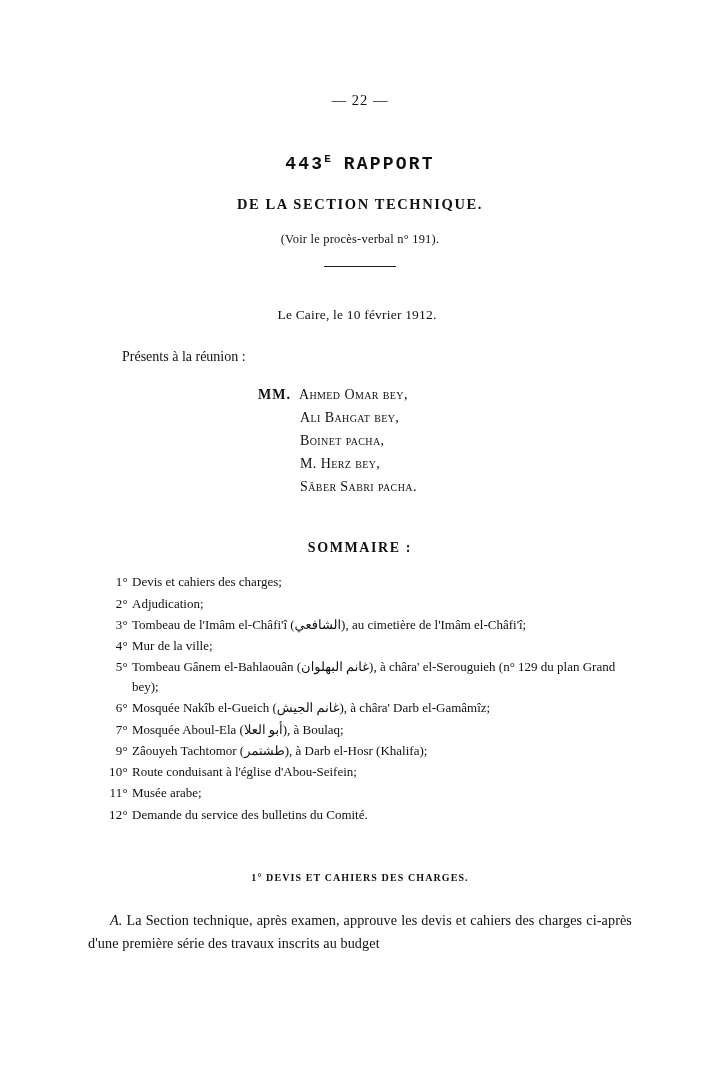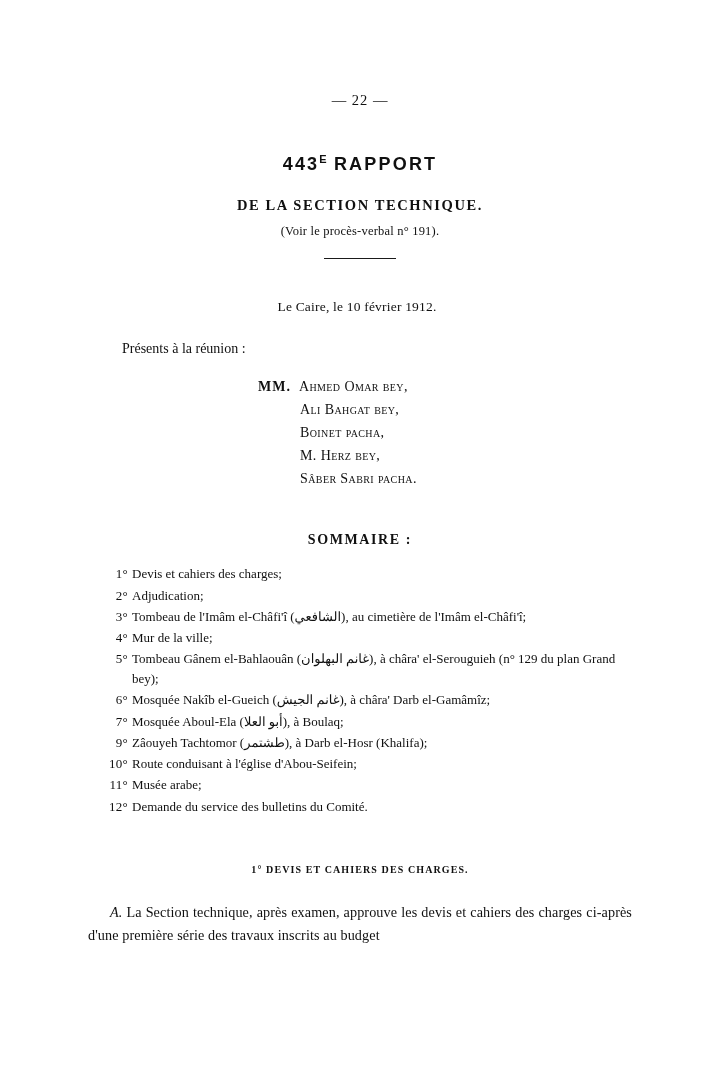--- a/index.html
+++ b/index.html
@@ -30,37 +30,37 @@
     font-family: "Liberation Serif", serif;
   }
   .title-block {
     text-align: center;
     margin-top: 44px;
   }
   .report-title {
     font-size: 18px;
     font-weight: bold;
     letter-spacing: 2.2px;
-    font-family: Liberation Sans, sans-serif;
+    font-family: Liberation Mono, monospace;
     margin-top: 28px;
   }
   .report-title sup {
     font-size: 11px;
     letter-spacing: 0;
     vertical-align: super;
   }
   .report-subtitle {
     font-size: 14.5px;
     font-weight: bold;
     letter-spacing: 1.6px;
     margin-top: 22px;
   }
   .report-note {
     font-size: 12.5px;
-    margin-top: 10px;
+    margin-top: 19px;
     letter-spacing: 0.2px;
   }
   .rule {
     width: 72px;
     height: 1px;
     background: #1a1a1a;
     margin: 19px auto 0 auto;
   }
   .dateline {
     text-align: center;

